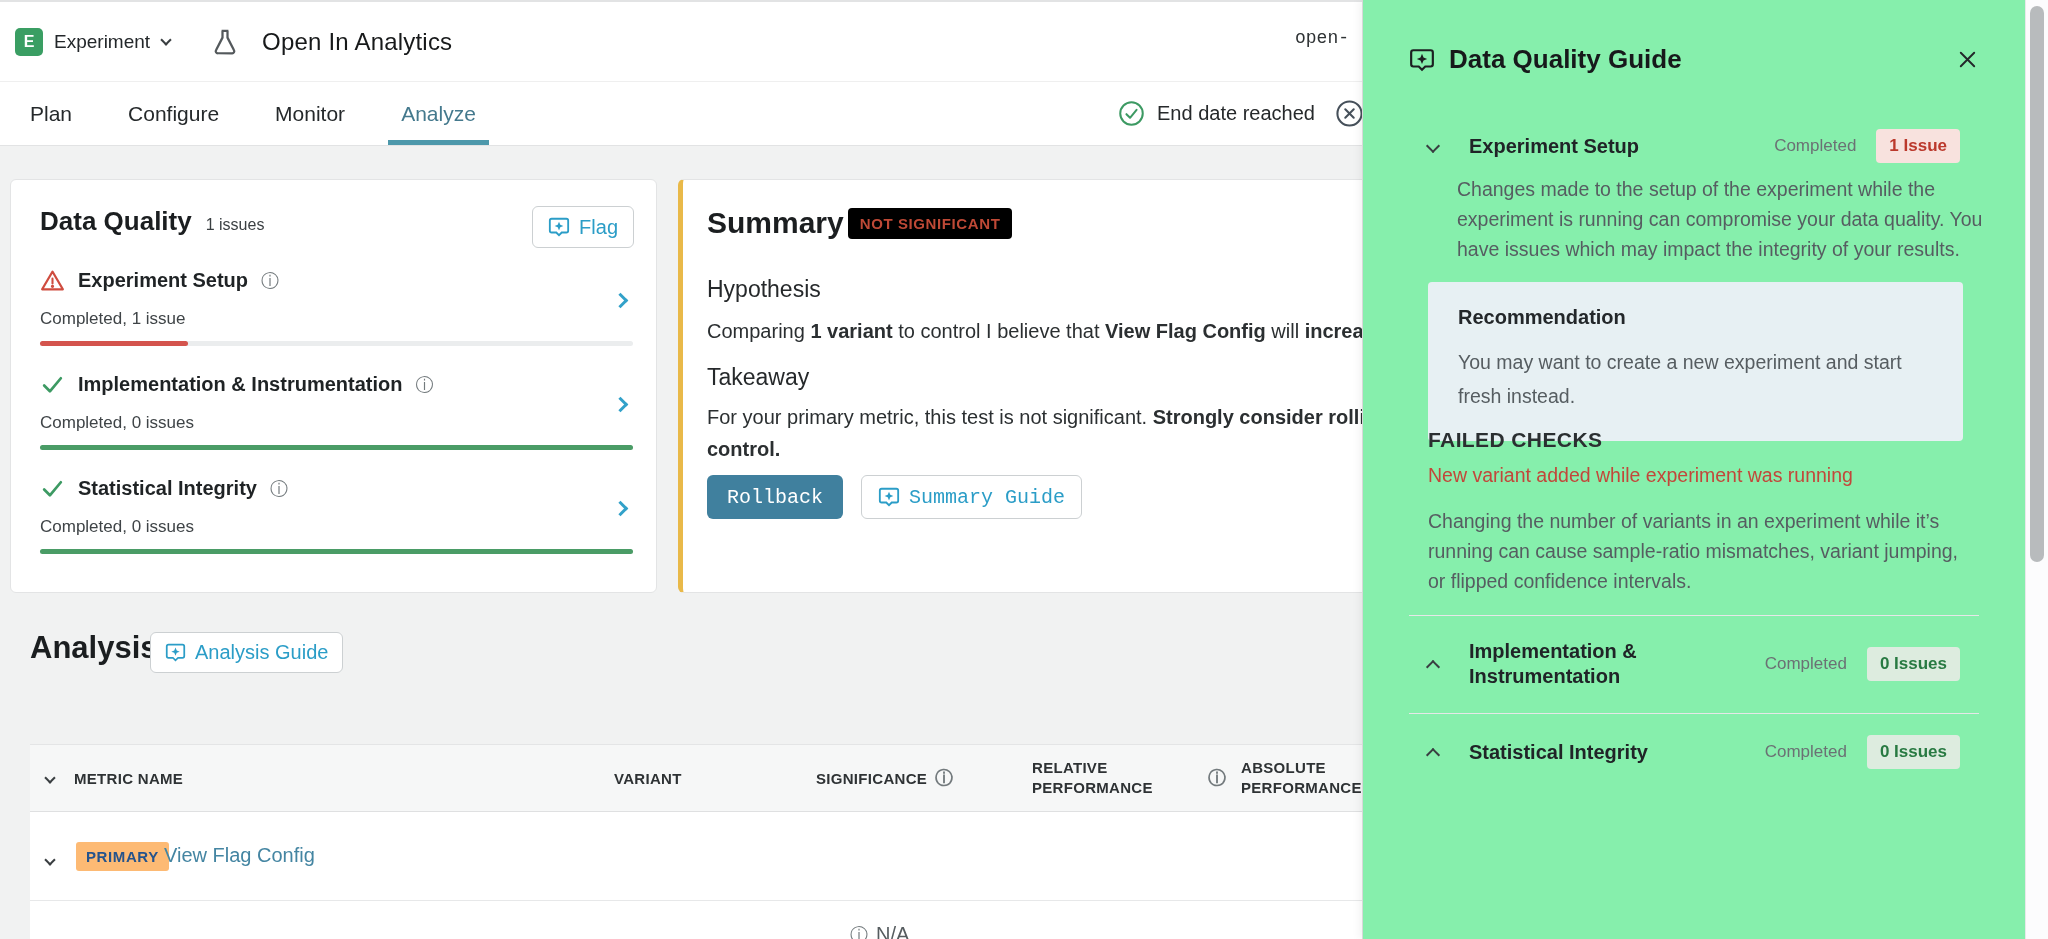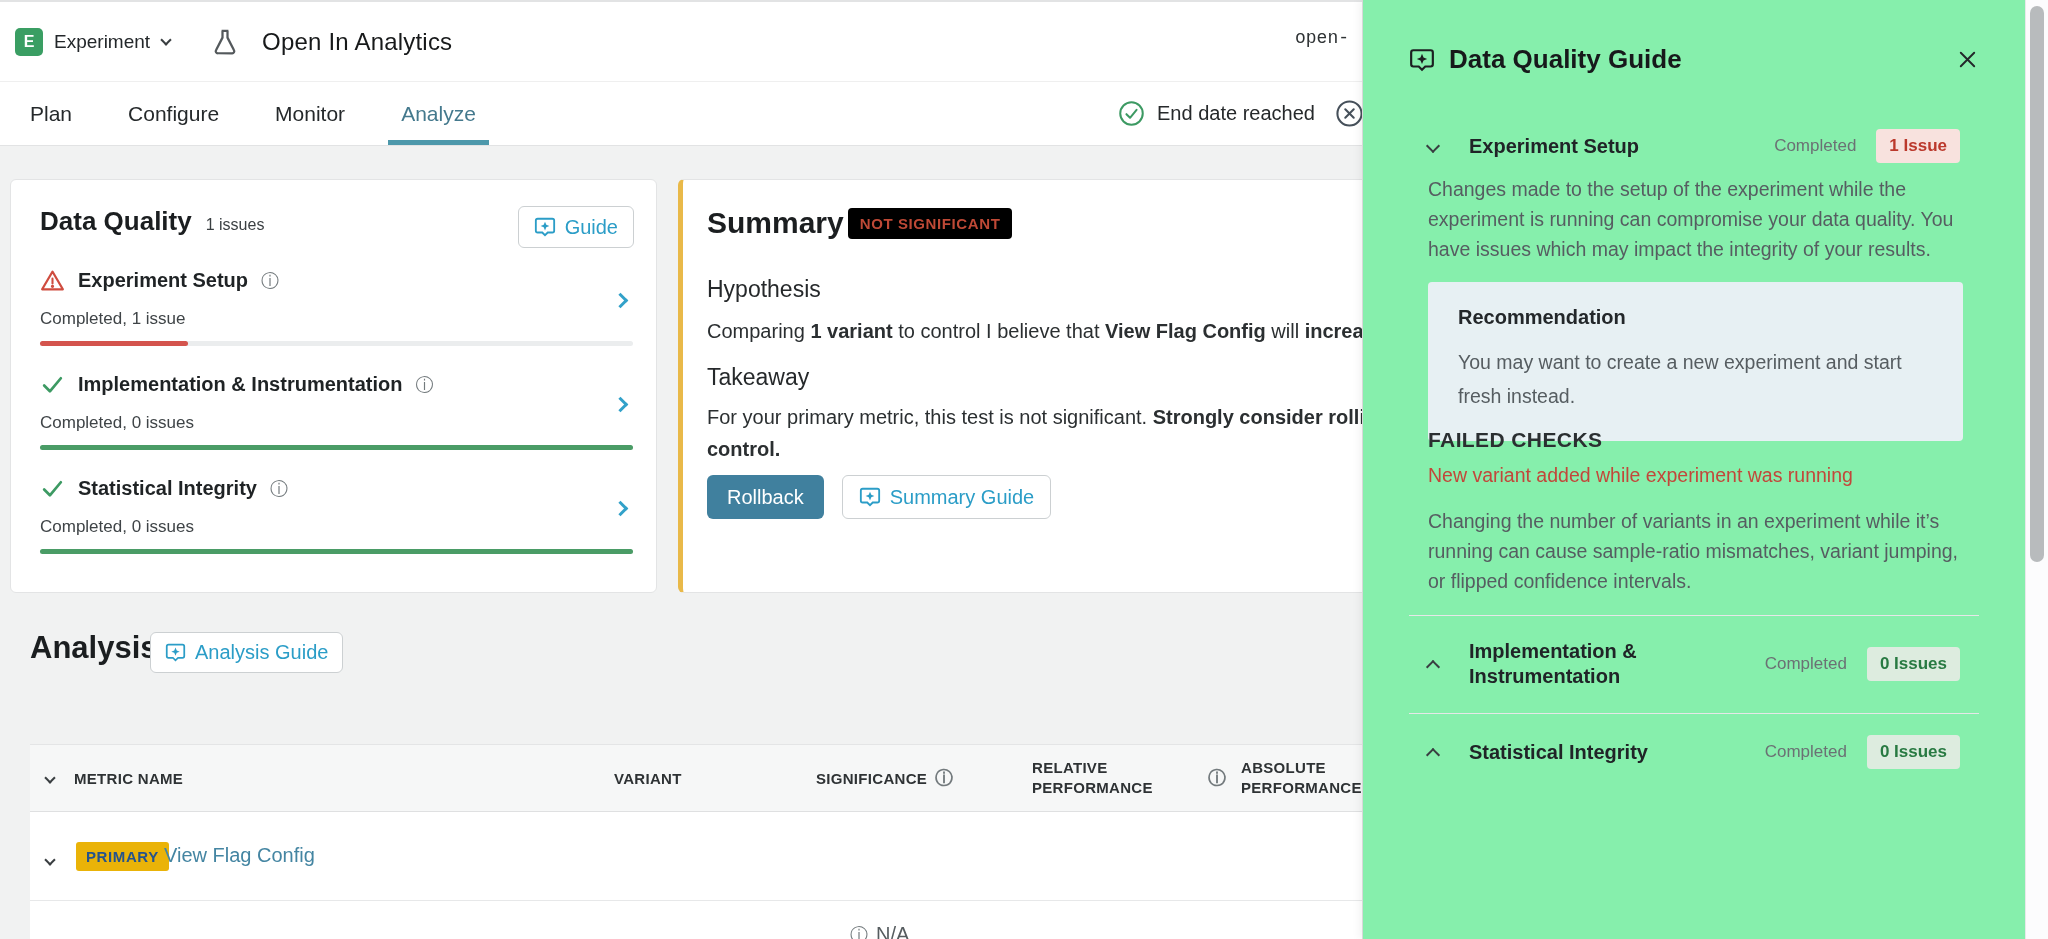--- a/index.html
+++ b/index.html
@@ -52,34 +52,34 @@
   .dq-chev { position:absolute; right:30px; cursor:pointer; }
   .info { font-size:18px; color:#737a7d; line-height:1; cursor:pointer; font-style:normal; }
 
   .card-summary { left:678px; top:33px; width:700px; height:414px; border-left:5px solid #e9b949; border-radius:6px; }
   .sum-head { position:absolute; left:24px; top:26px; display:flex; align-items:center; gap:4px; }
   .sum-title { font-size:30px; font-weight:bold; color:#1b1e20; }
   .badge-notsig { background:#000000; color:#bf4936; font-size:15px; font-weight:bold; letter-spacing:0.6px; padding:7px 12px; border-radius:4px; }
   .sum-h2 { position:absolute; left:24px; font-size:23px; color:#26292b; }
   .sum-p { position:absolute; left:24px; font-size:20px; color:#2b2f31; white-space:nowrap; }
   .sum-p b, .sum-p .b { font-weight:bold; }
-  .sum-actions { position:absolute; left:24px; top:295px; display:flex; gap:18px; }
+  .sum-actions { position:absolute; left:24px; top:295px; display:flex; gap:18px;font-family:Liberation Mono, monospace; }
   .btn-primary { background:#40809e; color:#fff; border:none; border-radius:6px; font-size:20px; height:44px; padding:0 20px; cursor:pointer; font-family:inherit; }
   .guide-btn-sm { height:44px; padding:16px 16px; }
 
   .analysis-title { position:absolute; left:30px; top:484px; font-size:31px; font-weight:bold; color:#1b1e20; }
   .guide-btn-an { position:absolute; left:150px; top:486px; height:41px; padding:0 14px; }
 
   .dtable { position:absolute; left:30px; top:598px; width:1332px; }
   .thead { position:relative; height:68px; background:#f6f7f7; border-top:1px solid #e4e5e6; border-bottom:1px solid #dfe0e1; font-size:15px; font-weight:bold; color:#2e3234; letter-spacing:0.3px; }
   .thead .cell { position:absolute; top:0; height:100%; display:flex; align-items:center; gap:8px; }
   .th2 { line-height:20px; }
   .trow { position:relative; height:89px; background:#fff; border-bottom:1px solid #e7e8e9; }
   .trow .chevcell { position:absolute; left:16px; top:38px; cursor:pointer; }
-  .badge-primary { background:#eab308; color:#25538c; font-size:15px; font-weight:bold; letter-spacing:0.6px; padding:6px 10px; border-radius:3px; }
+  .badge-primary { background:#fdba74; color:#25538c; font-size:15px; font-weight:bold; letter-spacing:0.6px; padding:6px 10px; border-radius:3px; }
   .metric-link { color:#4485a2; font-size:20px; cursor:pointer; }
   .trow-partial { position:relative; height:60px; background:#fff; }
   .na-cell { position:absolute; left:820px; top:22px; display:flex; align-items:center; gap:8px; font-size:20px; color:#565c5f; }
 
   
   .panel { position:absolute; left:1362px; top:0; width:663px; height:939px; background:#86efac; border-left:1px solid #d7d8d9; z-index:10; box-shadow:-3px 0 8px rgba(0,0,0,0.05); }
   .panel-head { position:absolute; left:46px; top:44px; right:46px; display:flex; align-items:center; }
   .panel-title { font-size:26px; font-weight:bold; color:#17191b; margin-left:14px; }
   .panel-close { margin-left:auto; cursor:pointer; display:flex; }
   .psec { position:absolute; left:65px; right:65px; display:flex; align-items:center; cursor:pointer; }
@@ -162,21 +162,21 @@
       <span class="dq-title">Data Quality</span>
       <span class="dq-count">1 issues</span>
     </div>
     <button class="btn-outline guide-btn-dq">
       <span>
         <svg viewBox="0 0 24 24" width="22" height="22">
             <path d="M4 3h16c1.1 0 2 .9 2 2v11c0 1.1-.9 2-2 2h-5l-3 3-3-3H4c-1.1 0-2-.9-2-2V5c0-1.1.9-2 2-2z" fill="none" stroke="currentColor" stroke-width="2"></path>
             <path d="M12 6.2l1.4 3.4 3.4 1.4-3.4 1.4-1.4 3.4-1.4-3.4-3.4-1.4 3.4-1.4z" fill="currentColor"></path>
           </svg>
       </span>
-      <span>Guide</span>
+      <span>Flag</span>
     </button>
 
     <div class="dq-item" style="top:88px;">
       <div class="head">
         <span>
           <svg viewBox="0 0 24 24" width="25" height="25" fill="none" stroke="#cf4c3f" stroke-width="2" stroke-linejoin="round">
               <path d="M12 3.5L22 20.5H2z"></path>
               <path d="M12 10.2v4.6" stroke-linecap="round"></path>
               <circle cx="12" cy="17.6" r="0.6" fill="#cf4c3f"></circle>
             </svg>
@@ -314,21 +314,21 @@
 
   <div class="psec" style="top:124px;height:44px;">
     <span class="chevbox">
         <span class="chev down"></span>
       </span>
     <span class="pname">Experiment Setup</span>
     <span class="pstatus">Completed</span>
     <span class="badge-issues badge-red">1 Issue</span>
   </div>
 
-  <div class="ptext" style="top:174px;">Changes made to the setup of the experiment while the experiment is running can compromise your data quality. You have issues which may impact the integrity of your results.</div>
+  <div class="ptext" style="top:174px;margin-left:29px;">Changes made to the setup of the experiment while the experiment is running can compromise your data quality. You have issues which may impact the integrity of your results.</div>
 
   <div class="rec-box">
     <div class="rec-title">Recommendation</div>
     <div class="rec-body">You may want to create a new experiment and start fresh instead.</div>
   </div>
 
   <div class="failed-h">FAILED CHECKS</div>
   <div class="failed-title">New variant added while experiment was running</div>
   <div class="ptext failed-body">Changing the number of variants in an experiment while it’s running can cause sample-ratio mismatches, variant jumping, or flipped confidence intervals.</div>
 

